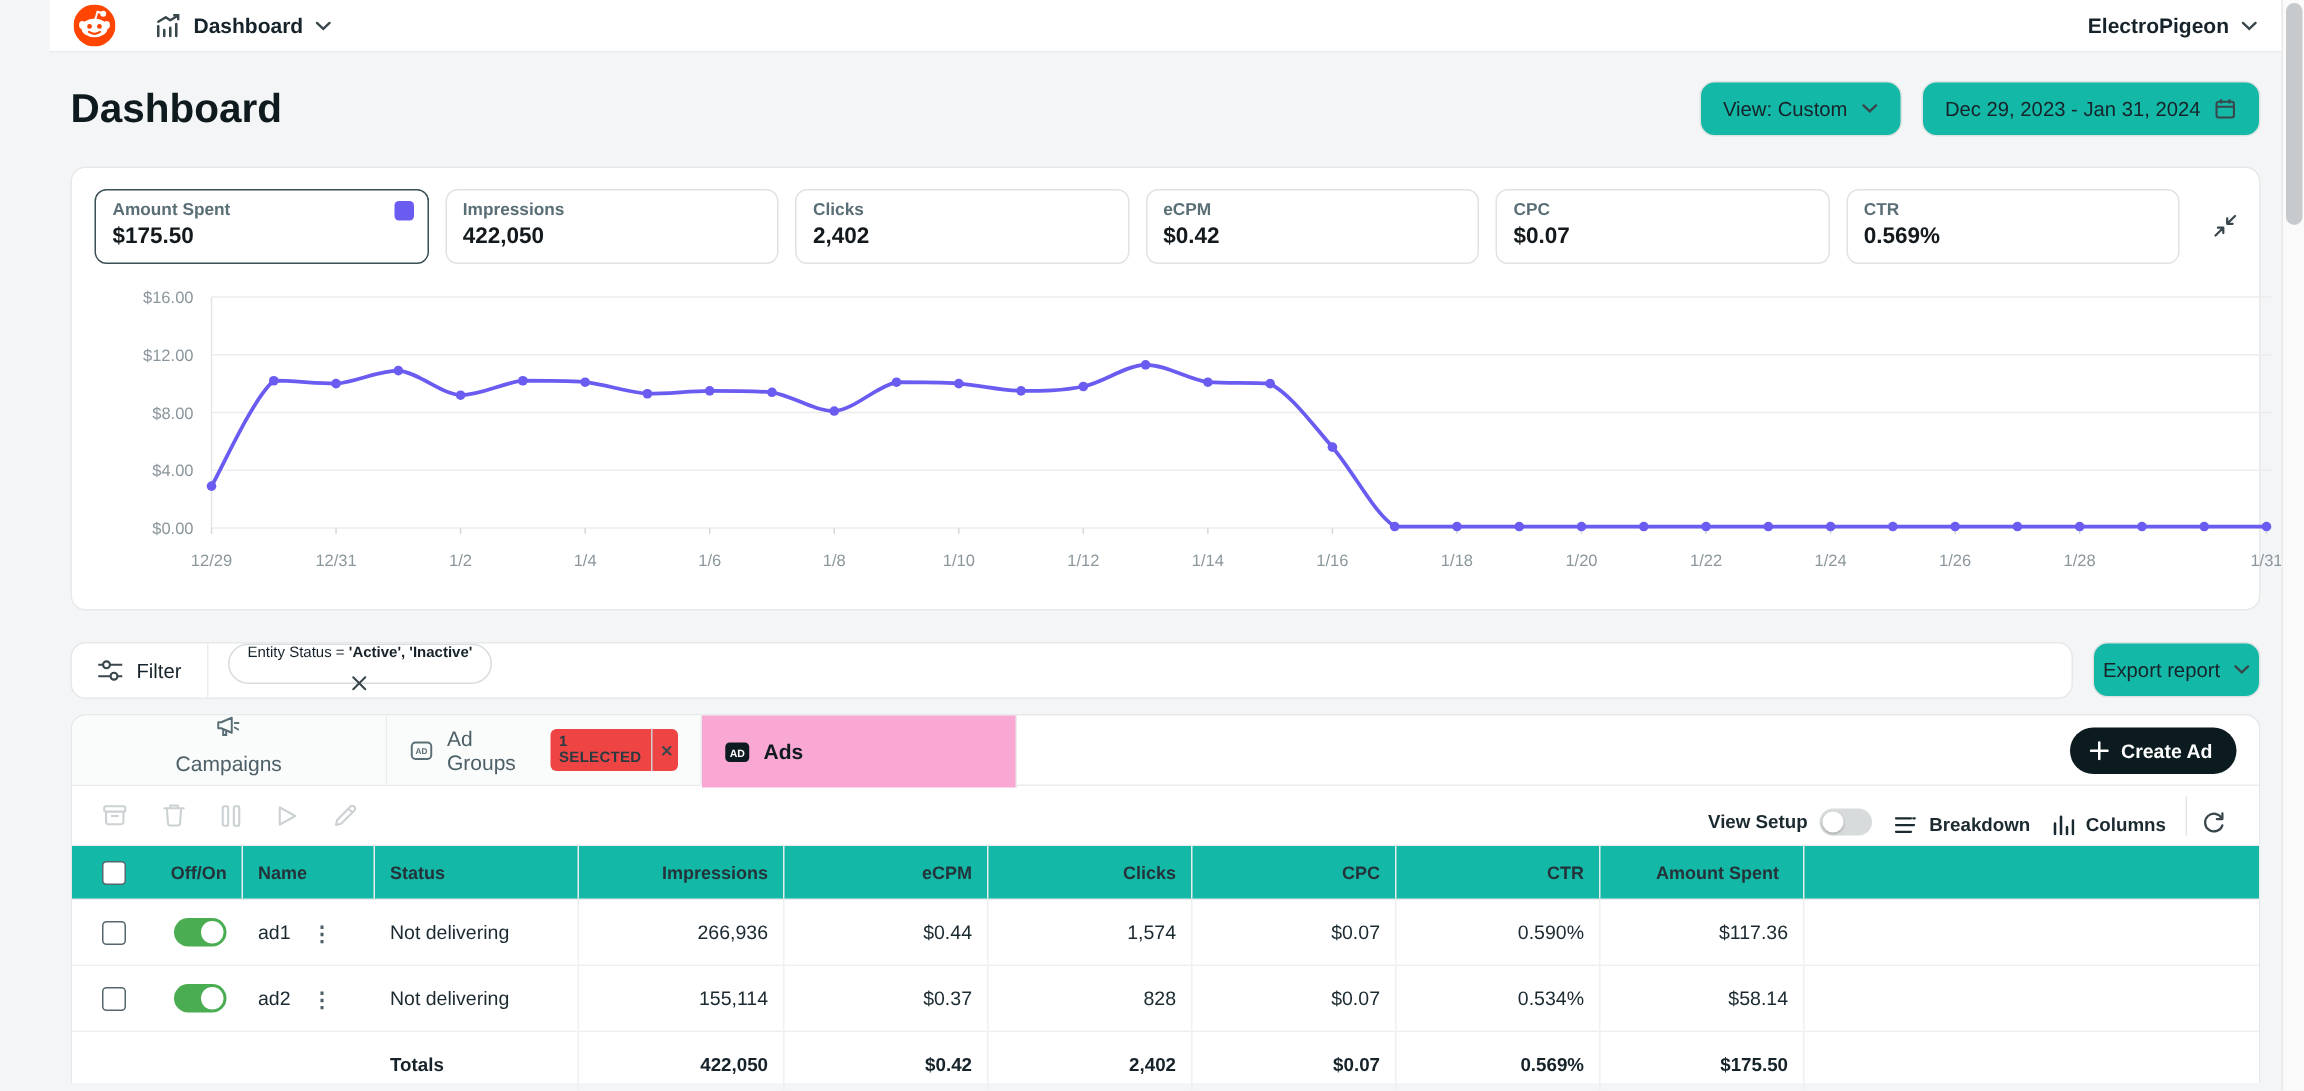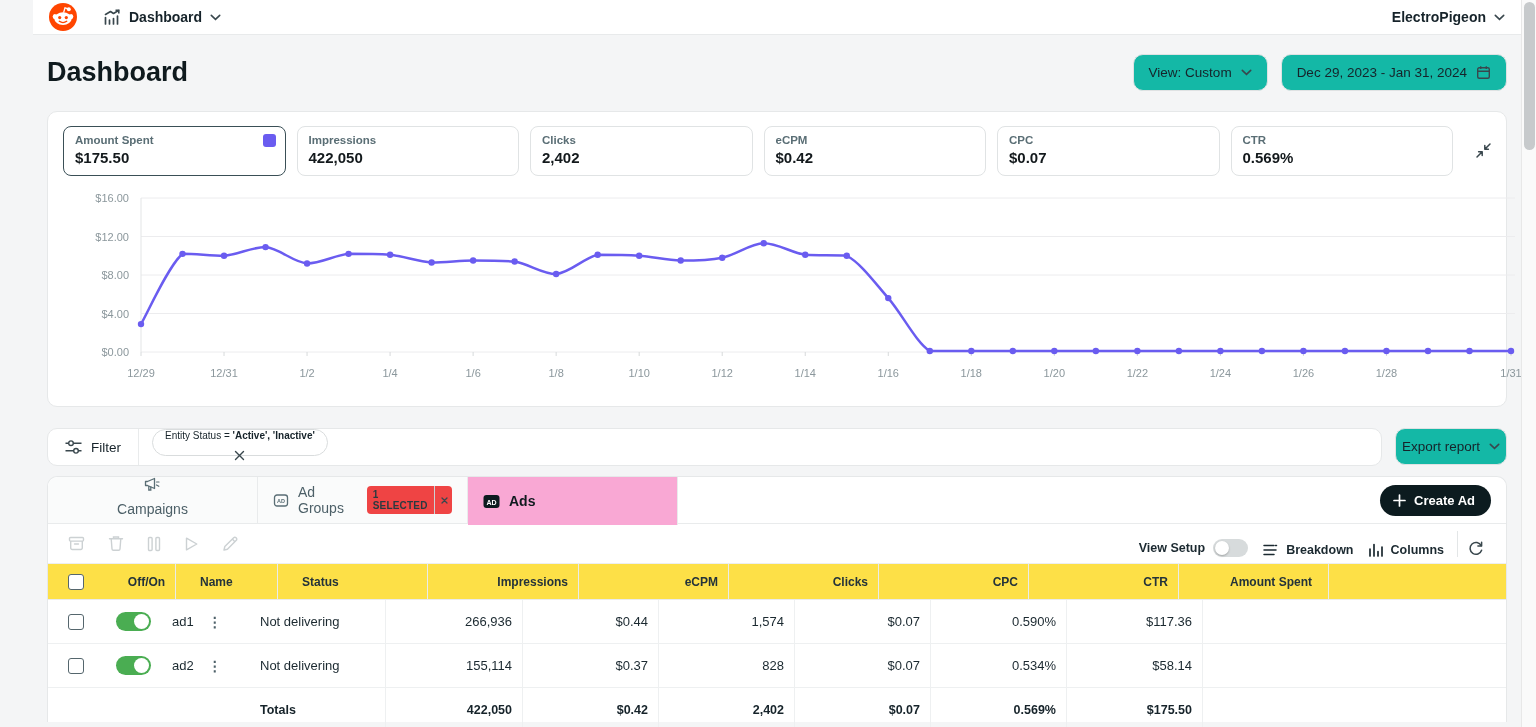--- a/index.html
+++ b/index.html
@@ -81,22 +81,22 @@
     cursor:pointer; }
   .toggle-sm .knob { position:absolute; top:2px; left:2px; width:14px; height:14px; border-radius:50%;
     background:#fff; box-shadow:0 1px 2px rgba(0,0,0,.25); }
   .tb-vdiv { width:1px; height:26px; background:#e3e6e7; margin:0 6px; }
   .refresh { display:flex; cursor:pointer; padding:0 4px; }
 
   
   .trow { display:grid;
     grid-template-columns:56px 58px 88px 136px 137px 136px 136px 136px 136px 136px 1fr;
     align-items:center; }
-  .thead { height:36px; background:#fde047; border-bottom:1px solid #e9ebec; font-size:12px;
-    font-weight:bold; color:#24333a;gap:14px; }
+  .thead { height:36px; background:#14b8a6; border-bottom:1px solid #e9ebec; font-size:12px;
+    font-weight:bold; color:#24333a; }
   .thead .c { border-right:1px solid #e9ebec; height:100%; display:flex; align-items:center; }
   .thead .c.nosep { border-right:none; }
   .tbody-row { height:44px; border-bottom:1px solid #eef0f1; font-size:13px; color:#1b2930; }
   .tbody-row .c.sep, .totals .c.sep { border-right:1px solid #eef0f1; height:100%;
     display:flex; align-items:center; }
   .totals { height:44px; font-size:12.5px; font-weight:bold; color:#16232a; }
   .c { padding:0 10px; }
   .c.num { justify-content:flex-end; text-align:right; }
   .c.center { justify-content:center; display:flex; }
   .checkbox { width:16px; height:16px; border:1.5px solid #55666d; border-radius:3px;

